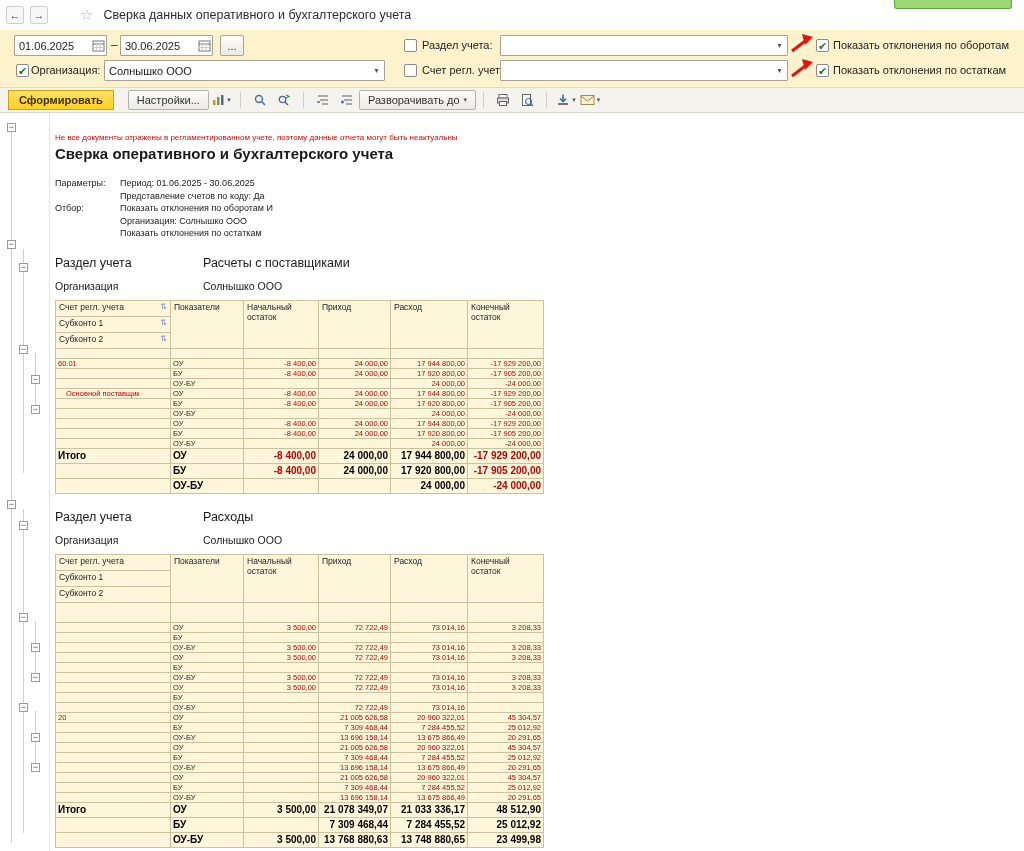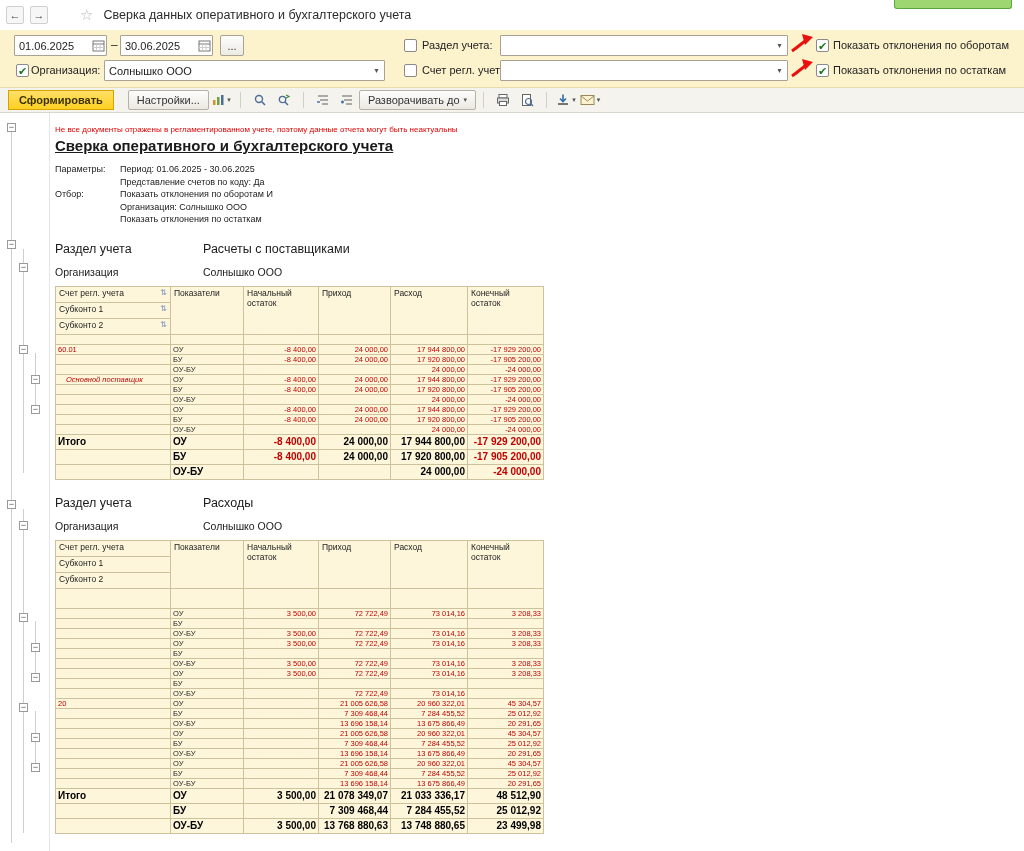--- a/index.html
+++ b/index.html
@@ -32,42 +32,42 @@
   .btn-primary{height:20px;border:1px solid #d8a200;background:linear-gradient(#ffe069,var(--generate-yellow,#fdd021));font-size:11px;font-weight:bold;color:#3a3000;padding:0 10px;border-radius:0;cursor:pointer;}
   .icon-btn{height:20px;min-width:24px;border:1px solid transparent;background:transparent;display:inline-flex;align-items:center;justify-content:center;gap:2px;cursor:pointer;border-radius:2px;}
   .mini-arrow{font-size:7px;color:#555;}
   .tb-sep{width:1px;height:16px;background:#d2cfc6;margin:0 7px;}
 
   
   .report{position:absolute;top:113px;left:0;right:0;bottom:0;background:#fff;}
   .gmargin{position:absolute;top:0;left:0;width:50px;bottom:0;border-right:1px solid #e5e5e5;}
   .gbox{position:absolute;width:9px;height:9px;border:1px solid #9a9a9a;background:#fff;font-size:9px;line-height:7px;text-align:center;color:#555;z-index:2;cursor:pointer;}
   .gline{position:absolute;width:1px;background:#cfcfcf;}
-  .rbody{position:absolute;top:8px;left:55px;width:965px;}
+  .rbody{position:absolute;top:16px;left:55px;width:965px;}
   .warning{margin-top:4px;font-size:8px;color:var(--warning-red,#e00000);}
-  .rtitle{margin-top:3px;font-size:15px;font-weight:bold;color:#1a1a1a;text-decoration:underline;}
-  .params{margin-top:9px;}
+  .rtitle{margin-top:3px;font-size:15px;font-weight:bold;color:#1a1a1a;}
+  .params{margin-top:15px;}
   .param-line{display:flex;font-size:9px;line-height:12.5px;color:#1a1a1a;}
   .param-label{width:65px;flex:none;}
   .sec-head{display:flex;margin-top:16px;font-size:12.5px;color:#1a1a1a;}
   .sec-label{width:148px;flex:none;}
   .org-head{display:flex;margin-top:10px;font-size:10.5px;color:#1a1a1a;}
   .org-label{width:148px;flex:none;}
 
   table.rep-table{margin-top:8px;border-collapse:collapse;table-layout:fixed;font-family:"Liberation Sans",sans-serif;}
   .rep-table th,.rep-table td{border:1px solid var(--cell-border,#cdc29c);background:var(--cell-bg,#fdf6da);overflow:hidden;}
   .rep-table th{font-size:8.5px;font-weight:normal;text-align:left;vertical-align:top;padding:1px 3px;color:#222;height:16px;white-space:normal;}
   .rep-table th .sort-ic{float:right;font-size:8px;color:#7a91c0;cursor:pointer;}
   .rep-table td{padding:0 2px;font-size:7.5px;line-height:9px;height:9px;white-space:nowrap;}
   tr.r-spacer td{height:10px;}
   tr.r-spacer.tall td{height:20px;}
   .c-num{text-align:right;color:var(--deviation-red,#c00000);}
   .c-label{color:var(--deviation-red,#c00000);}
   .c-ind{color:#1a1a1a;}
-  .ind1{padding-left:10px !important;font-style:italic;}
+  .ind1{padding-left:10px !important;}
   .ind2{padding-left:18px !important;}
   tr.r-total td{font-size:10px;font-weight:bold;height:14px;line-height:14px;}
   tr.r-total .c-label{color:#000;}
   tr.r-total .c-ind{color:#000;}
   tr.r-total .c-num{color:#000;}
   tr.r-total .c-num.neg{color:var(--deviation-red,#c00000);}
 </style>
 </head>
 <body>
 

